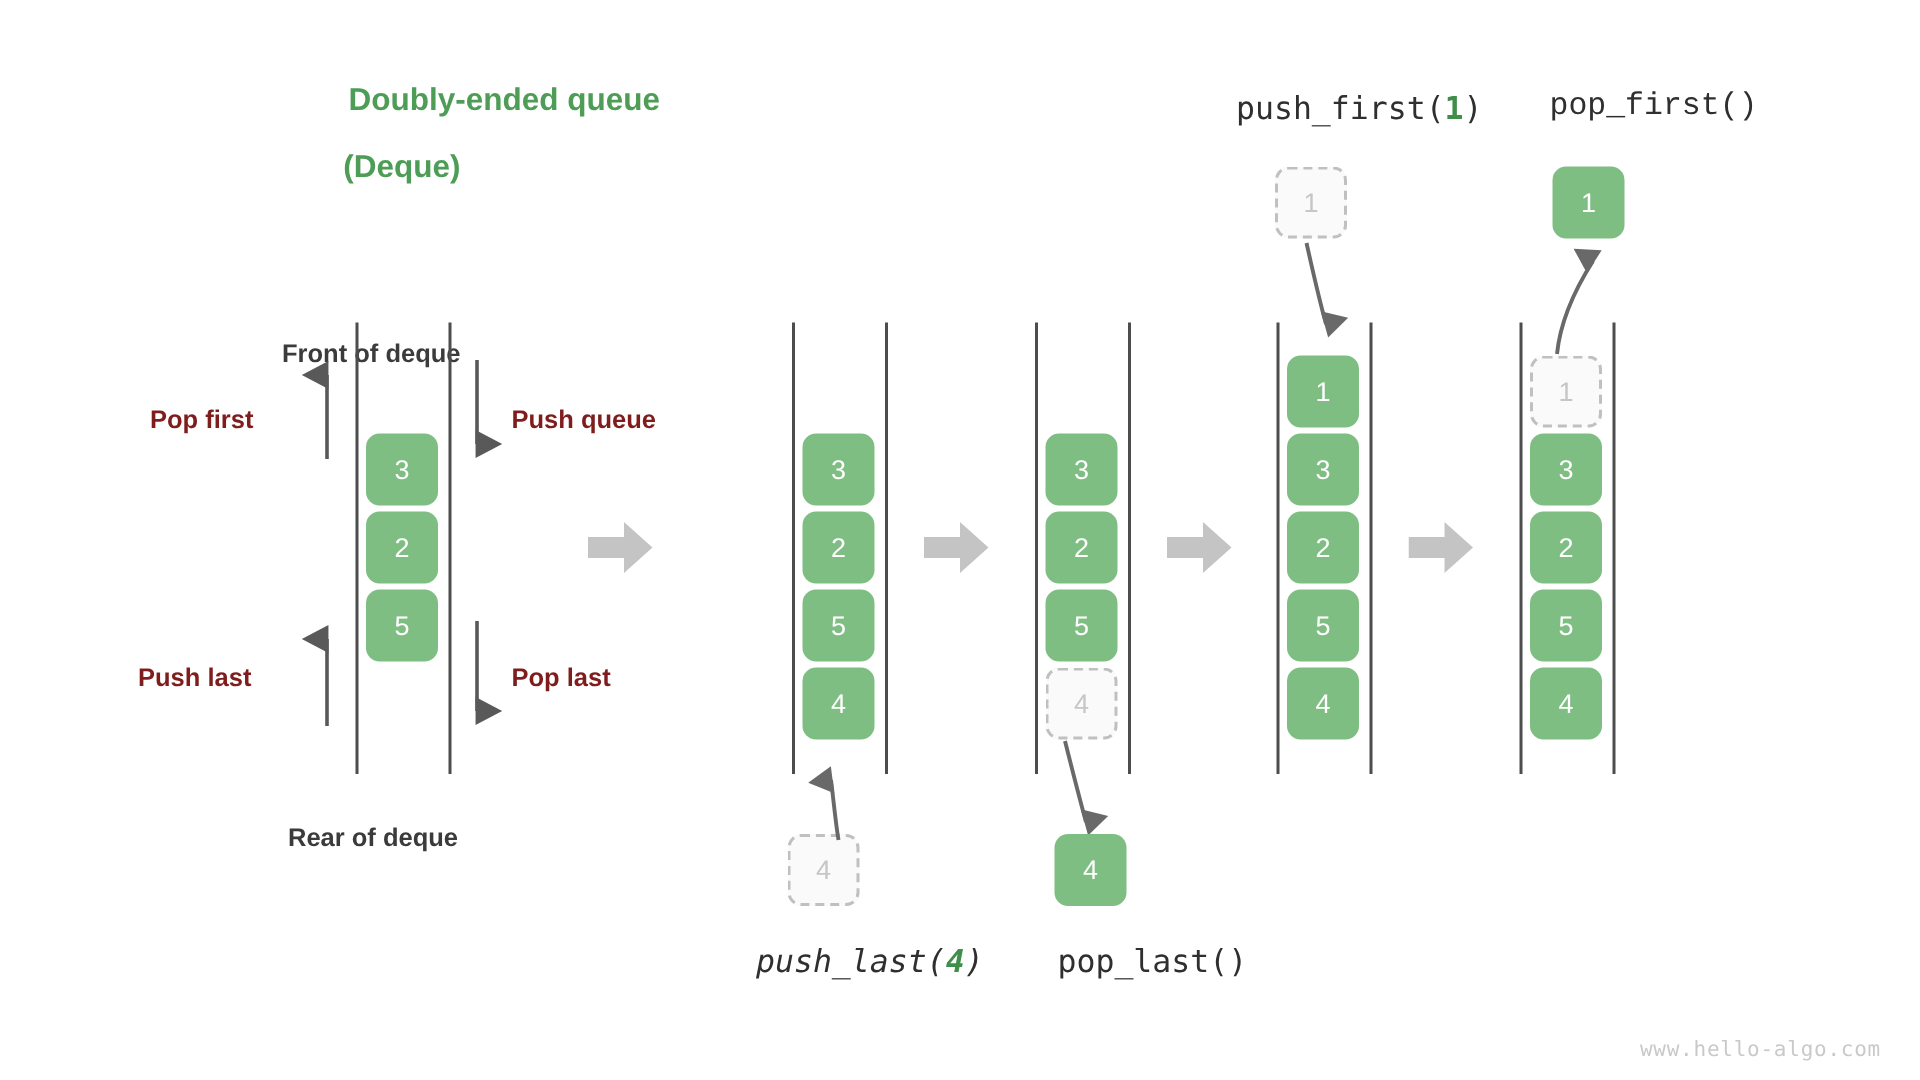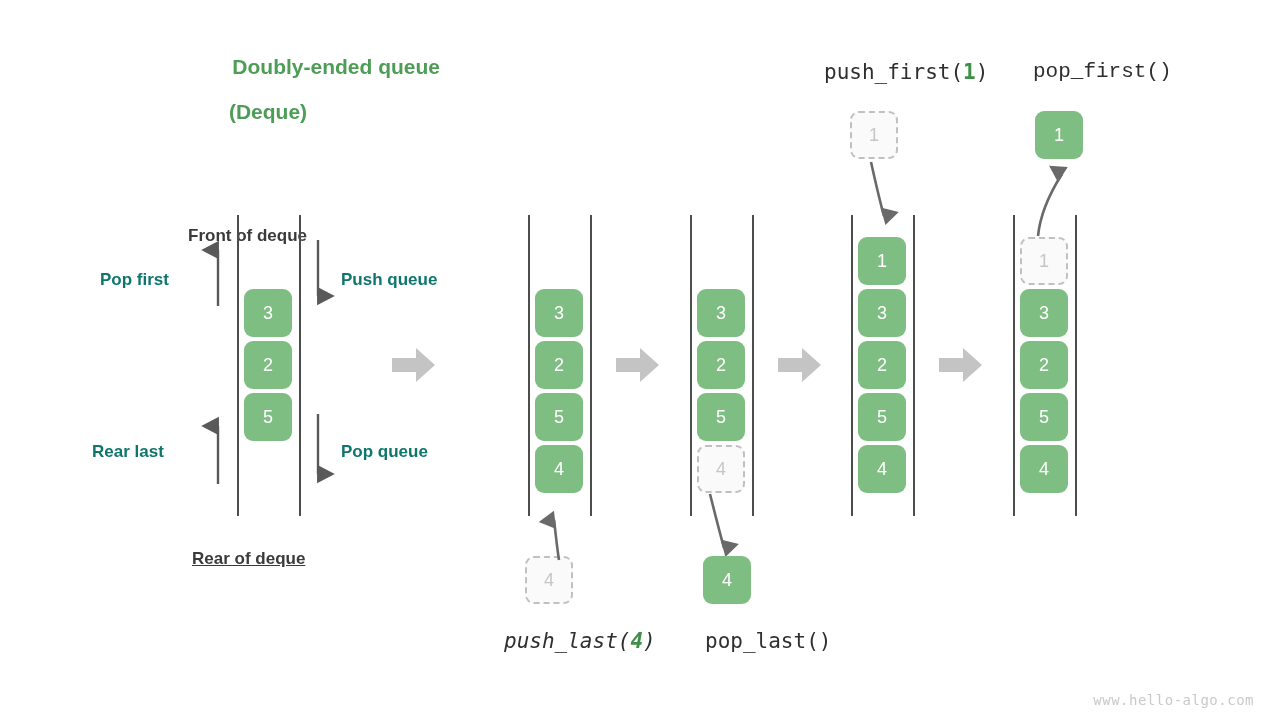--- a/index.html
+++ b/index.html
@@ -45,21 +45,21 @@
   }
   .edge-label {
     position: absolute;
     color: #3b3b3b;
     font-size: 17px;
     font-weight: bold;
     white-space: nowrap;
   }
   .side-label {
     position: absolute;
-    color: #0f766e;
+    color: #7f1d1d;
     font-size: 17px;
     font-weight: bold;
     white-space: nowrap;
   }
 
   
   .column { position: absolute; }
   .rail {
     position: absolute;
     width: 1.6px;
@@ -118,26 +118,26 @@
 </style>
 </head>
 <body>
 
 <div class="stage">
 
   <div class="title">Doubly-ended queue</div>
   <div class="title-line2">(Deque)</div>
 
   <div class="edge-label" style="left:188px; top:178px;margin-top:48px;">Front of deque</div>
-  <div class="edge-label" style="left:192px; top:549px;text-decoration:underline;">Rear of deque</div>
+  <div class="edge-label" style="left:192px; top:549px;">Rear of deque</div>
 
   <div class="side-label" style="left:100px; top:270px;">Pop first</div>
   <div class="side-label" style="left:341px; top:270px;">Push queue</div>
-  <div class="side-label" style="left:92px; top:442px;">Rear last</div>
-  <div class="side-label" style="left:341px; top:442px;">Pop queue</div>
+  <div class="side-label" style="left:92px; top:442px;">Push last</div>
+  <div class="side-label" style="left:341px; top:442px;">Pop last</div>
 
   <svg class="thinarrow" style="left:200px; top:238px;" width="40" height="70">
     <defs>
       <marker id="thinHeadUp" markerWidth="9" markerHeight="9" refX="4.5" refY="7.6" orient="auto">
         <path d="M0.6,8 L4.5,0.6 L8.4,8 Z" fill="#595959"></path>
       </marker>
     </defs>
     <line x1="18" y1="68" x2="18" y2="12" stroke="#595959" stroke-width="2.4" marker-end="url(#thinHeadUp)"></line>
   </svg>
 

